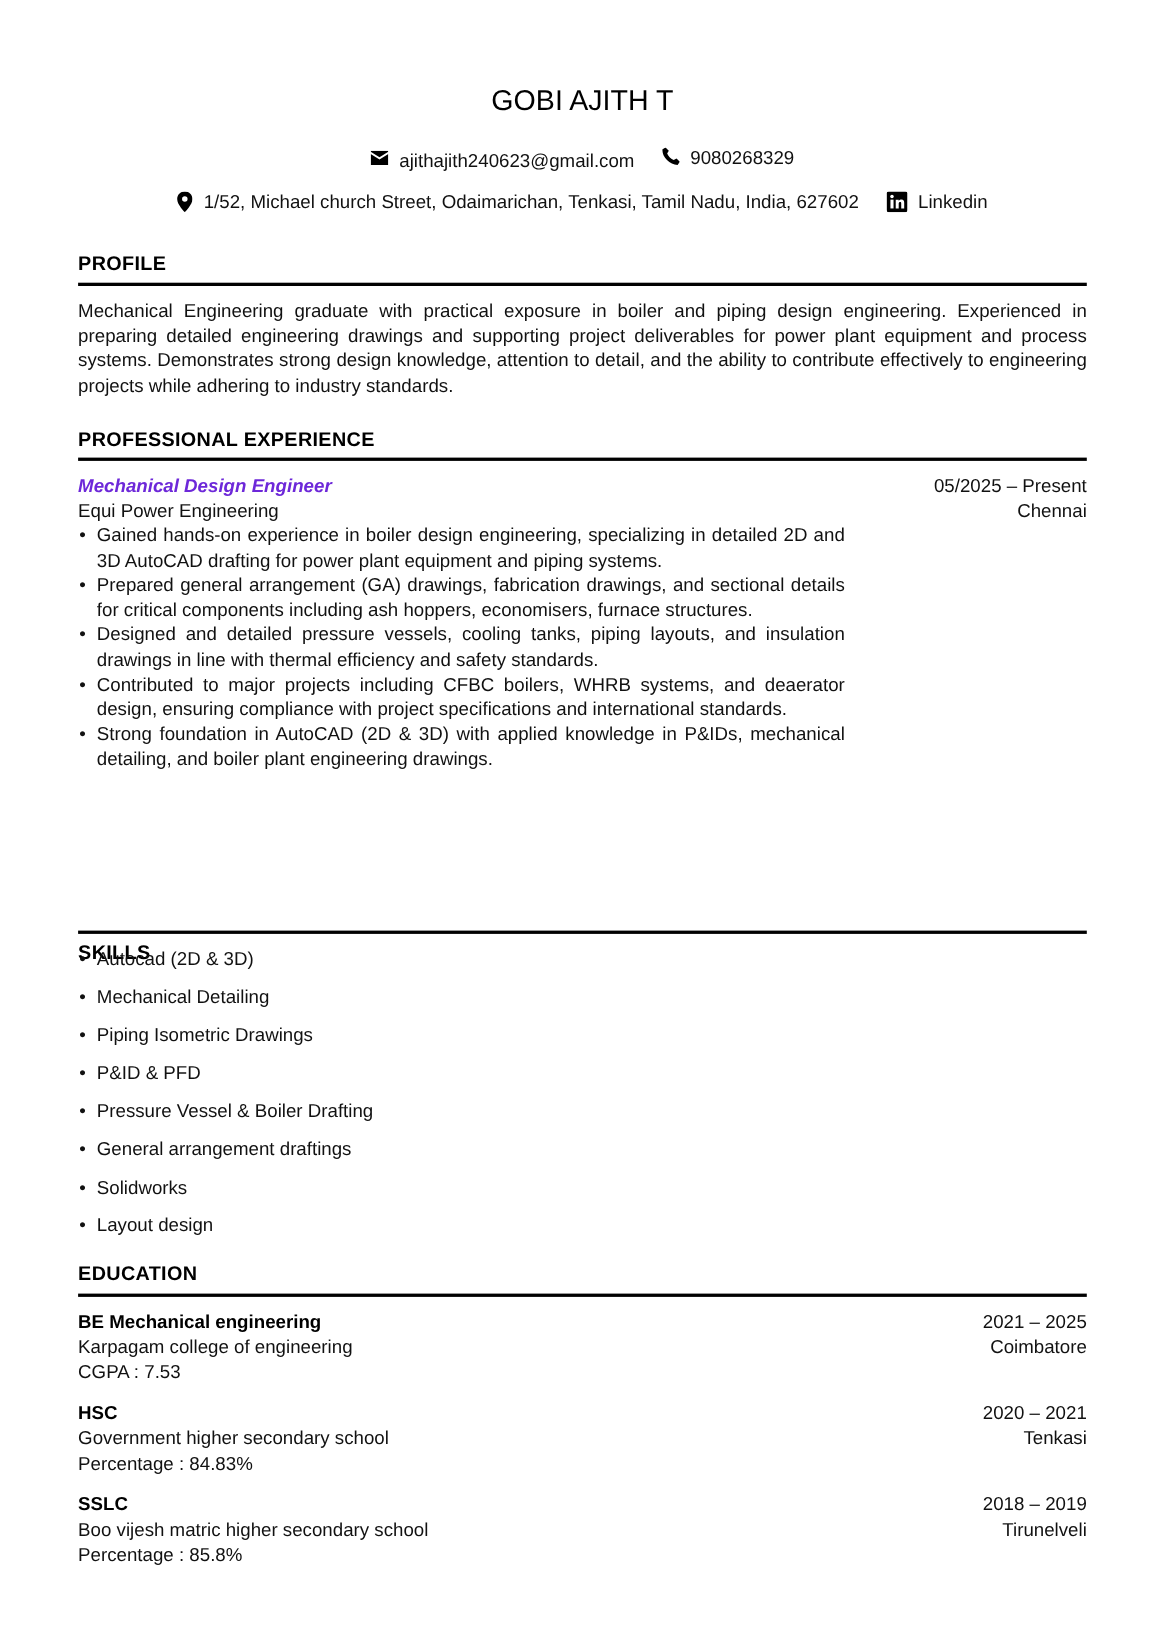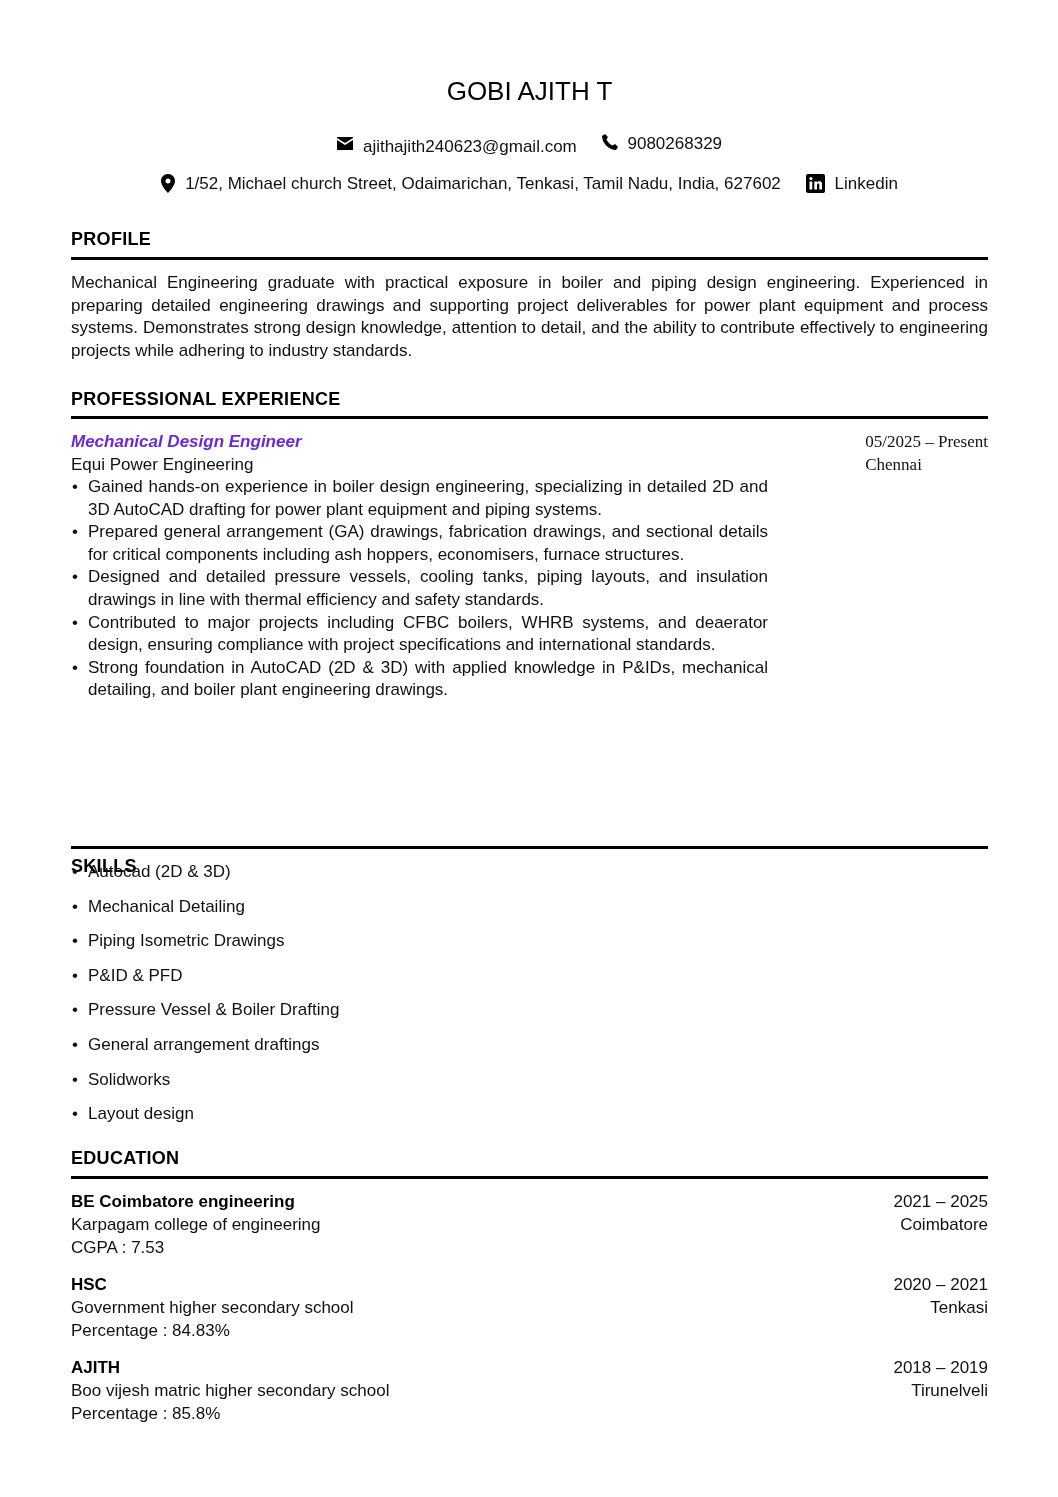--- a/index.html
+++ b/index.html
@@ -15,21 +15,21 @@
   .row1 { top: 134px; }
   .row2 { top: 174px; }
 
   .section-title { position: absolute; left: 0; font-size: 18px; font-weight: bold; color: #000; letter-spacing: 0.3px; }
   .rule { position: absolute; left: 0; width: 917px; height: 3px; background: #000; }
 
   .para { position: absolute; left: 0; width: 917px; font-size: 17px; line-height: 22.6px; text-align: justify; color: #111; }
 
   .entry-head { position: absolute; left: 0; width: 917px; font-size: 17px; line-height: 23px; }
   .entry-head .title { font-weight: bold; color: #6d28d9; font-style: italic; }
-  .entry-head .right { position: absolute; right: 0; top: 0; text-align: left; font-family: Liberation Serif, serif; }
+  .entry-head .right { position: absolute; right: 0; top: 0; text-align: right; }
   .entry-head .sub { color: #111; }
 
   ul.bullets { position: absolute; left: 0; width: 697px; margin: 0; padding: 0; list-style: none;
                font-size: 17px; line-height: 22.6px; color: #111; }
   ul.bullets li { position: relative; padding-left: 17px; text-align: justify; }
   ul.bullets li::before { content: "•"; position: absolute; left: 1px; top: 0; }
 
   ul.skills { position: absolute; left: 0; margin: 0; padding: 0; list-style: none; font-size: 17px; color: #111; }
   ul.skills li { position: relative; padding-left: 17px; height: 34.6px; line-height: 22px; }
   ul.skills li::before { content: "•"; position: absolute; left: 1px; top: 0; }
@@ -113,41 +113,41 @@
     <li>Pressure Vessel &amp; Boiler Drafting</li>
     <li>General arrangement draftings</li>
     <li>Solidworks</li>
     <li>Layout design</li>
   </ul>
 
   <div class="section-title" style="top:1148px;">EDUCATION</div>
   <div class="rule" style="top:1176px;"></div>
 
   <div class="edu" style="top:1190px;">
-    <div class="title">BE Coimbatore engineering</div>
+    <div class="title">BE Mechanical engineering</div>
     <div>Karpagam college of engineering</div>
     <div>CGPA : 7.53</div>
     <div class="right">
       <div>2021 – 2025</div>
       <div>Coimbatore</div>
     </div>
   </div>
 
   <div class="edu" style="top:1273px;">
     <div class="title">HSC</div>
     <div>Government higher secondary school</div>
     <div>Percentage : 84.83%</div>
     <div class="right">
       <div>2020 – 2021</div>
       <div>Tenkasi</div>
     </div>
   </div>
 
   <div class="edu" style="top:1356px;">
-    <div class="title">AJITH</div>
+    <div class="title">SSLC</div>
     <div>Boo vijesh matric higher secondary school</div>
     <div>Percentage : 85.8%</div>
     <div class="right">
       <div>2018 – 2019</div>
       <div>Tirunelveli</div>
     </div>
   </div>
 
 </div>
 

